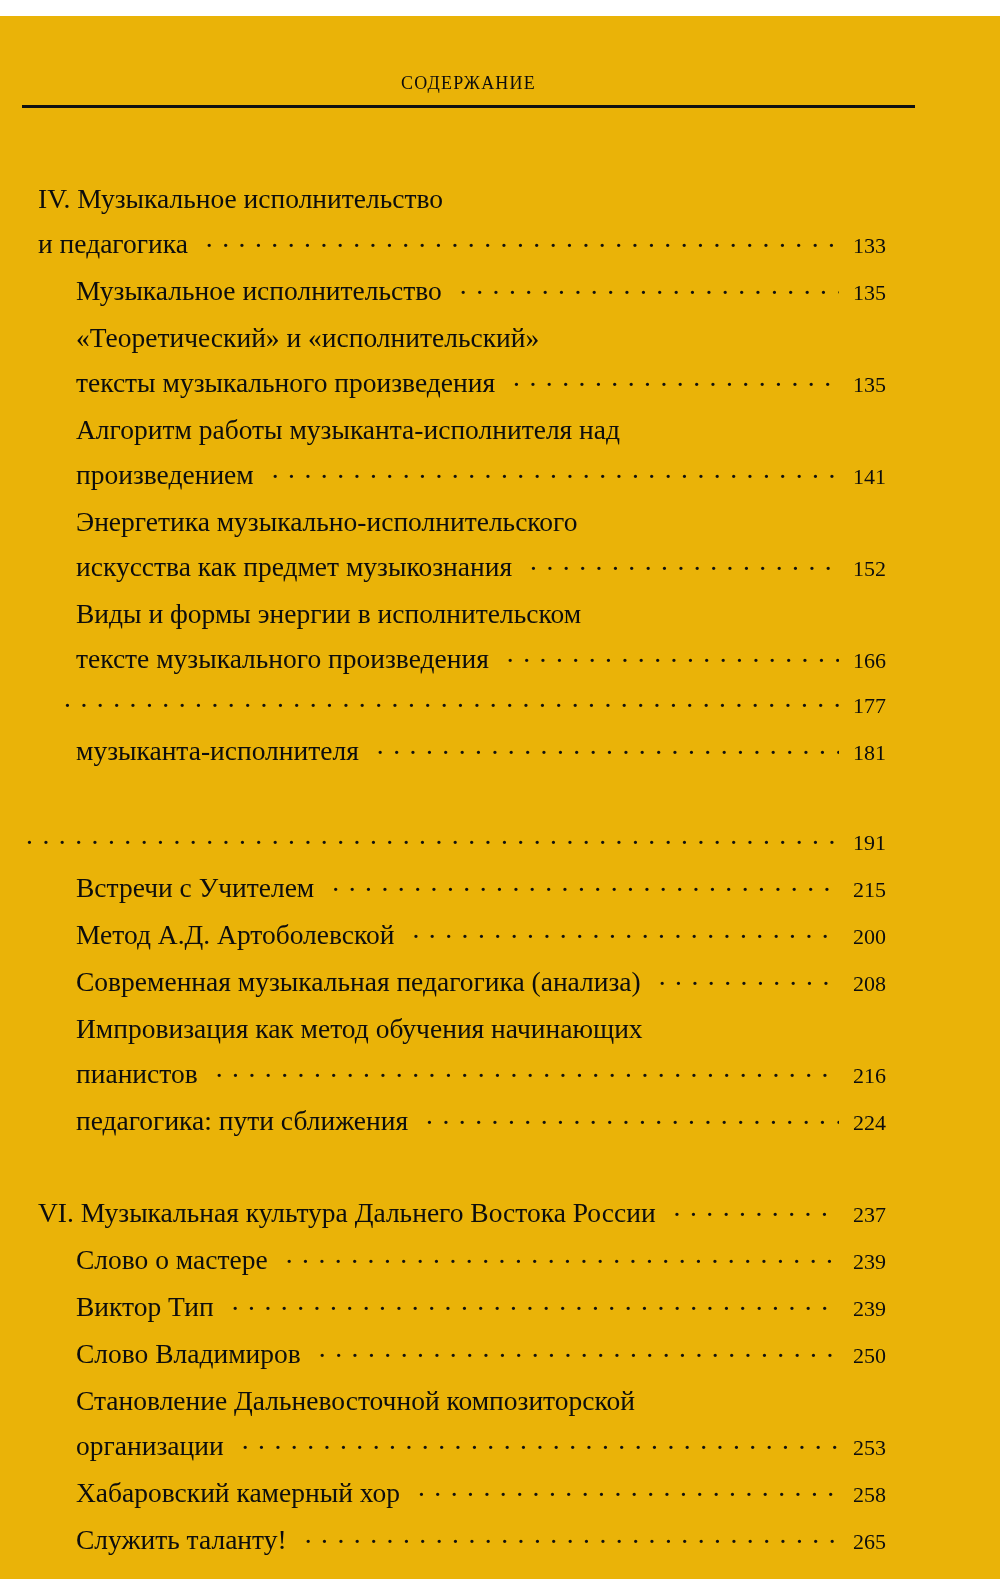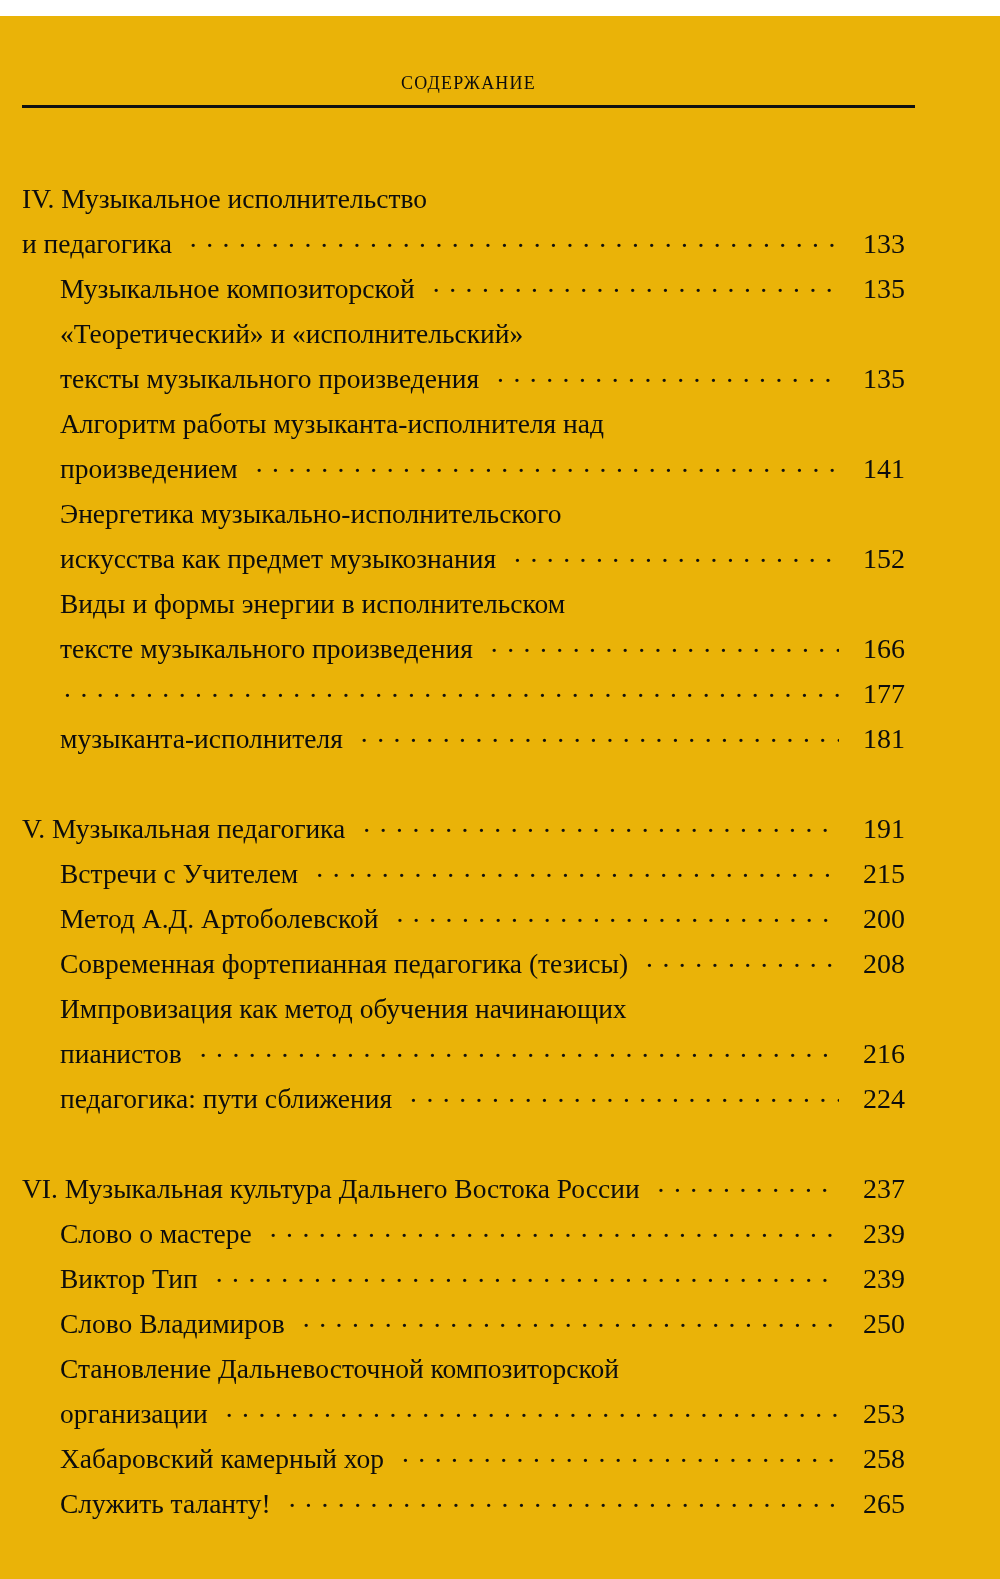--- a/index.html
+++ b/index.html
@@ -73,20 +73,21 @@
 
   
   .line {
     display: flex;
     align-items: baseline;
     width: 100%;
   }
   .line .txt {
     flex: 0 0 auto;
     padding-right: 14px;
+    margin-left: 16px;
   }
   .line .leader {
     flex: 1 1 auto;
     position: relative;
     overflow: hidden;
     height: 1em;
     margin: 0 4px;
   }
   .line .leader .dots {
     position: absolute;
@@ -94,22 +95,22 @@
     bottom: 0.07em;
     white-space: nowrap;
     letter-spacing: 9.5px;
     font-size: 27.5px;
     line-height: 1;
     color: #111;
   }
   .line .pg {
     flex: 0 0 auto;
     width: 62px;
-    text-align: center;
-    font-size: 28px;
+    text-align: left;
+    font-size: 22px;
     padding-left: 10px;
   }
   .line.no-page .pg { visibility: hidden; }
 </style>
 </head>
 <body>
 
 <div class="page">
 
   <div class="header-block">
@@ -126,21 +127,21 @@
         <div class="line">
           <span class="txt">и педагогика</span>
           <span class="leader">
             <span class="dots">................................................................................</span>
           </span>
           <span class="pg">133</span>
         </div>
       </div>
       <div class="entry level-2">
         <div class="line">
-          <span class="txt">Музыкальное композиторской</span>
+          <span class="txt">Музыкальное исполнительство</span>
           <span class="leader">
             <span class="dots">................................................................................</span>
           </span>
           <span class="pg">135</span>
         </div>
       </div>
       <div class="entry level-2">
         <div class="line no-page no-leader">
           <span class="txt">«Теоретический» и «исполнительский»</span>
           <span class="pg"></span>
@@ -204,21 +205,20 @@
         <div class="line">
           <span class="txt">музыканта-исполнителя</span>
           <span class="leader">
             <span class="dots">................................................................................</span>
           </span>
           <span class="pg">181</span>
         </div>
       </div>
       <div class="entry level-1 gap-before">
         <div class="line">
-          <span class="txt">V. Музыкальная педагогика</span>
           <span class="leader">
             <span class="dots">................................................................................</span>
           </span>
           <span class="pg">191</span>
         </div>
       </div>
       <div class="entry level-2">
         <div class="line">
           <span class="txt">Встречи с Учителем</span>
           <span class="leader">
@@ -231,21 +231,21 @@
         <div class="line">
           <span class="txt">Метод А.Д. Артоболевской</span>
           <span class="leader">
             <span class="dots">................................................................................</span>
           </span>
           <span class="pg">200</span>
         </div>
       </div>
       <div class="entry level-2">
         <div class="line">
-          <span class="txt">Современная фортепианная педагогика (тезисы)</span>
+          <span class="txt">Современная музыкальная педагогика (анализа)</span>
           <span class="leader">
             <span class="dots">................................................................................</span>
           </span>
           <span class="pg">208</span>
         </div>
       </div>
       <div class="entry level-2">
         <div class="line no-page no-leader">
           <span class="txt">Импровизация как метод обучения начинающих</span>
           <span class="pg"></span>

